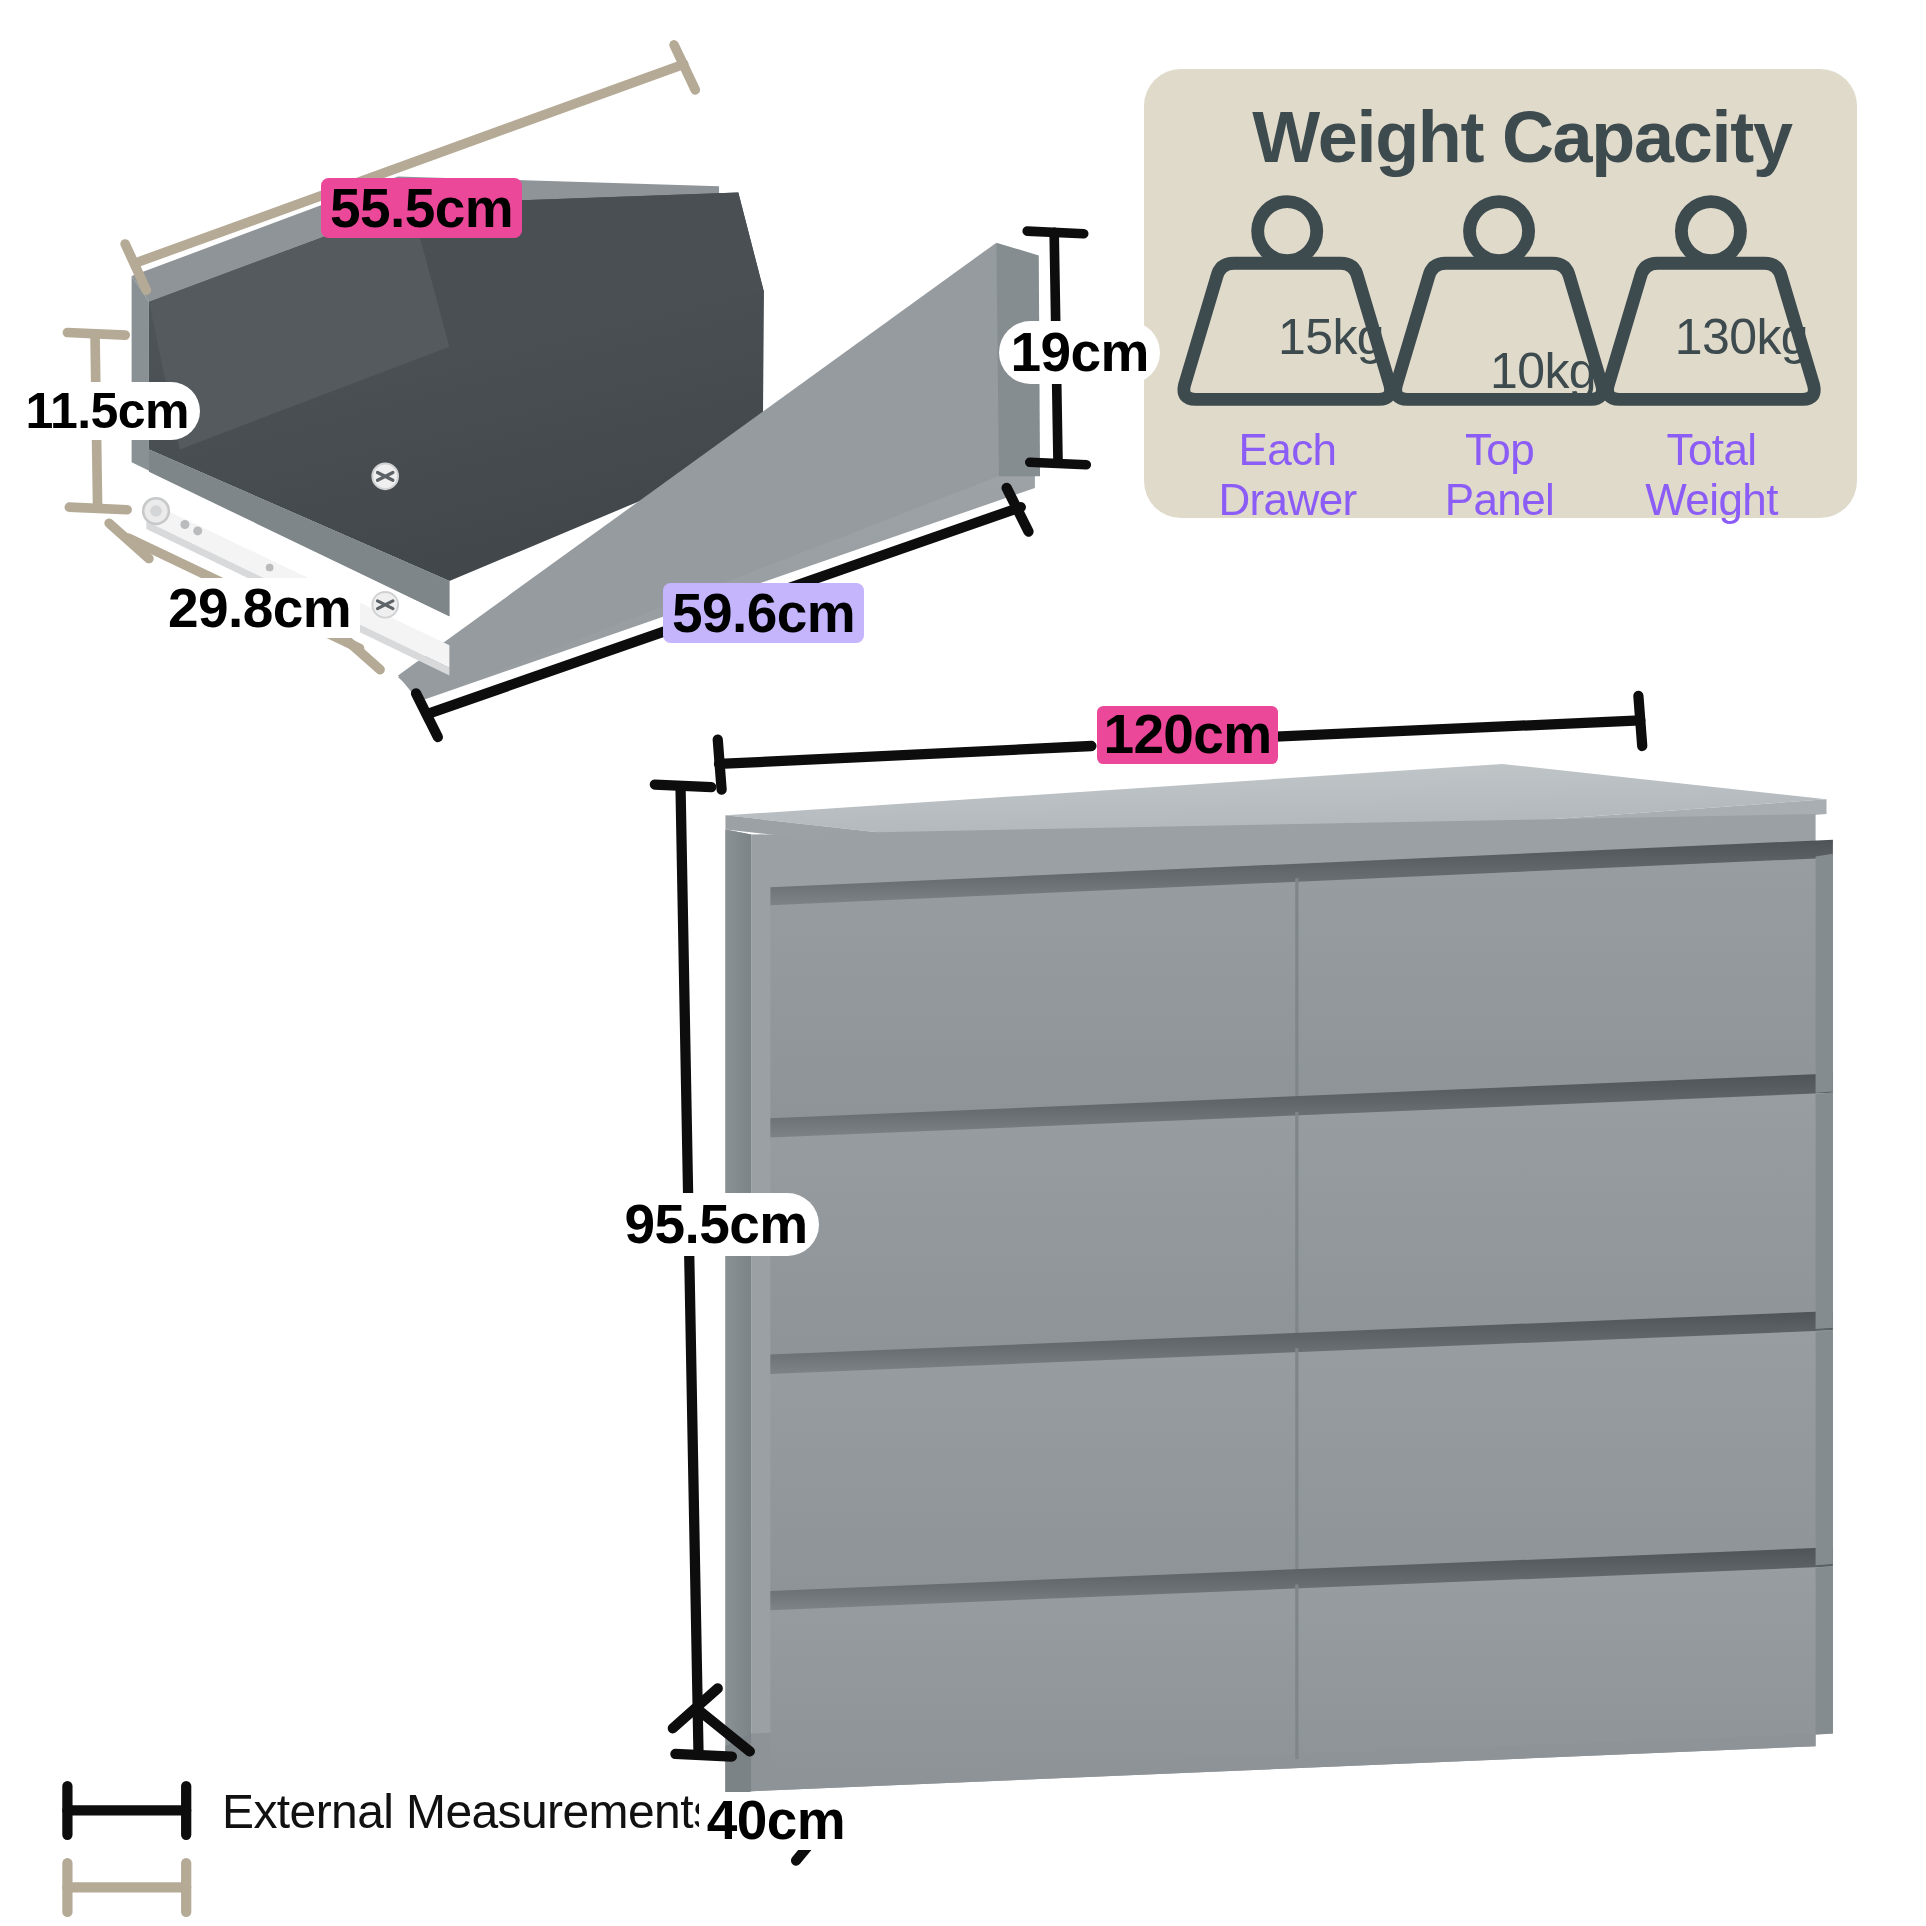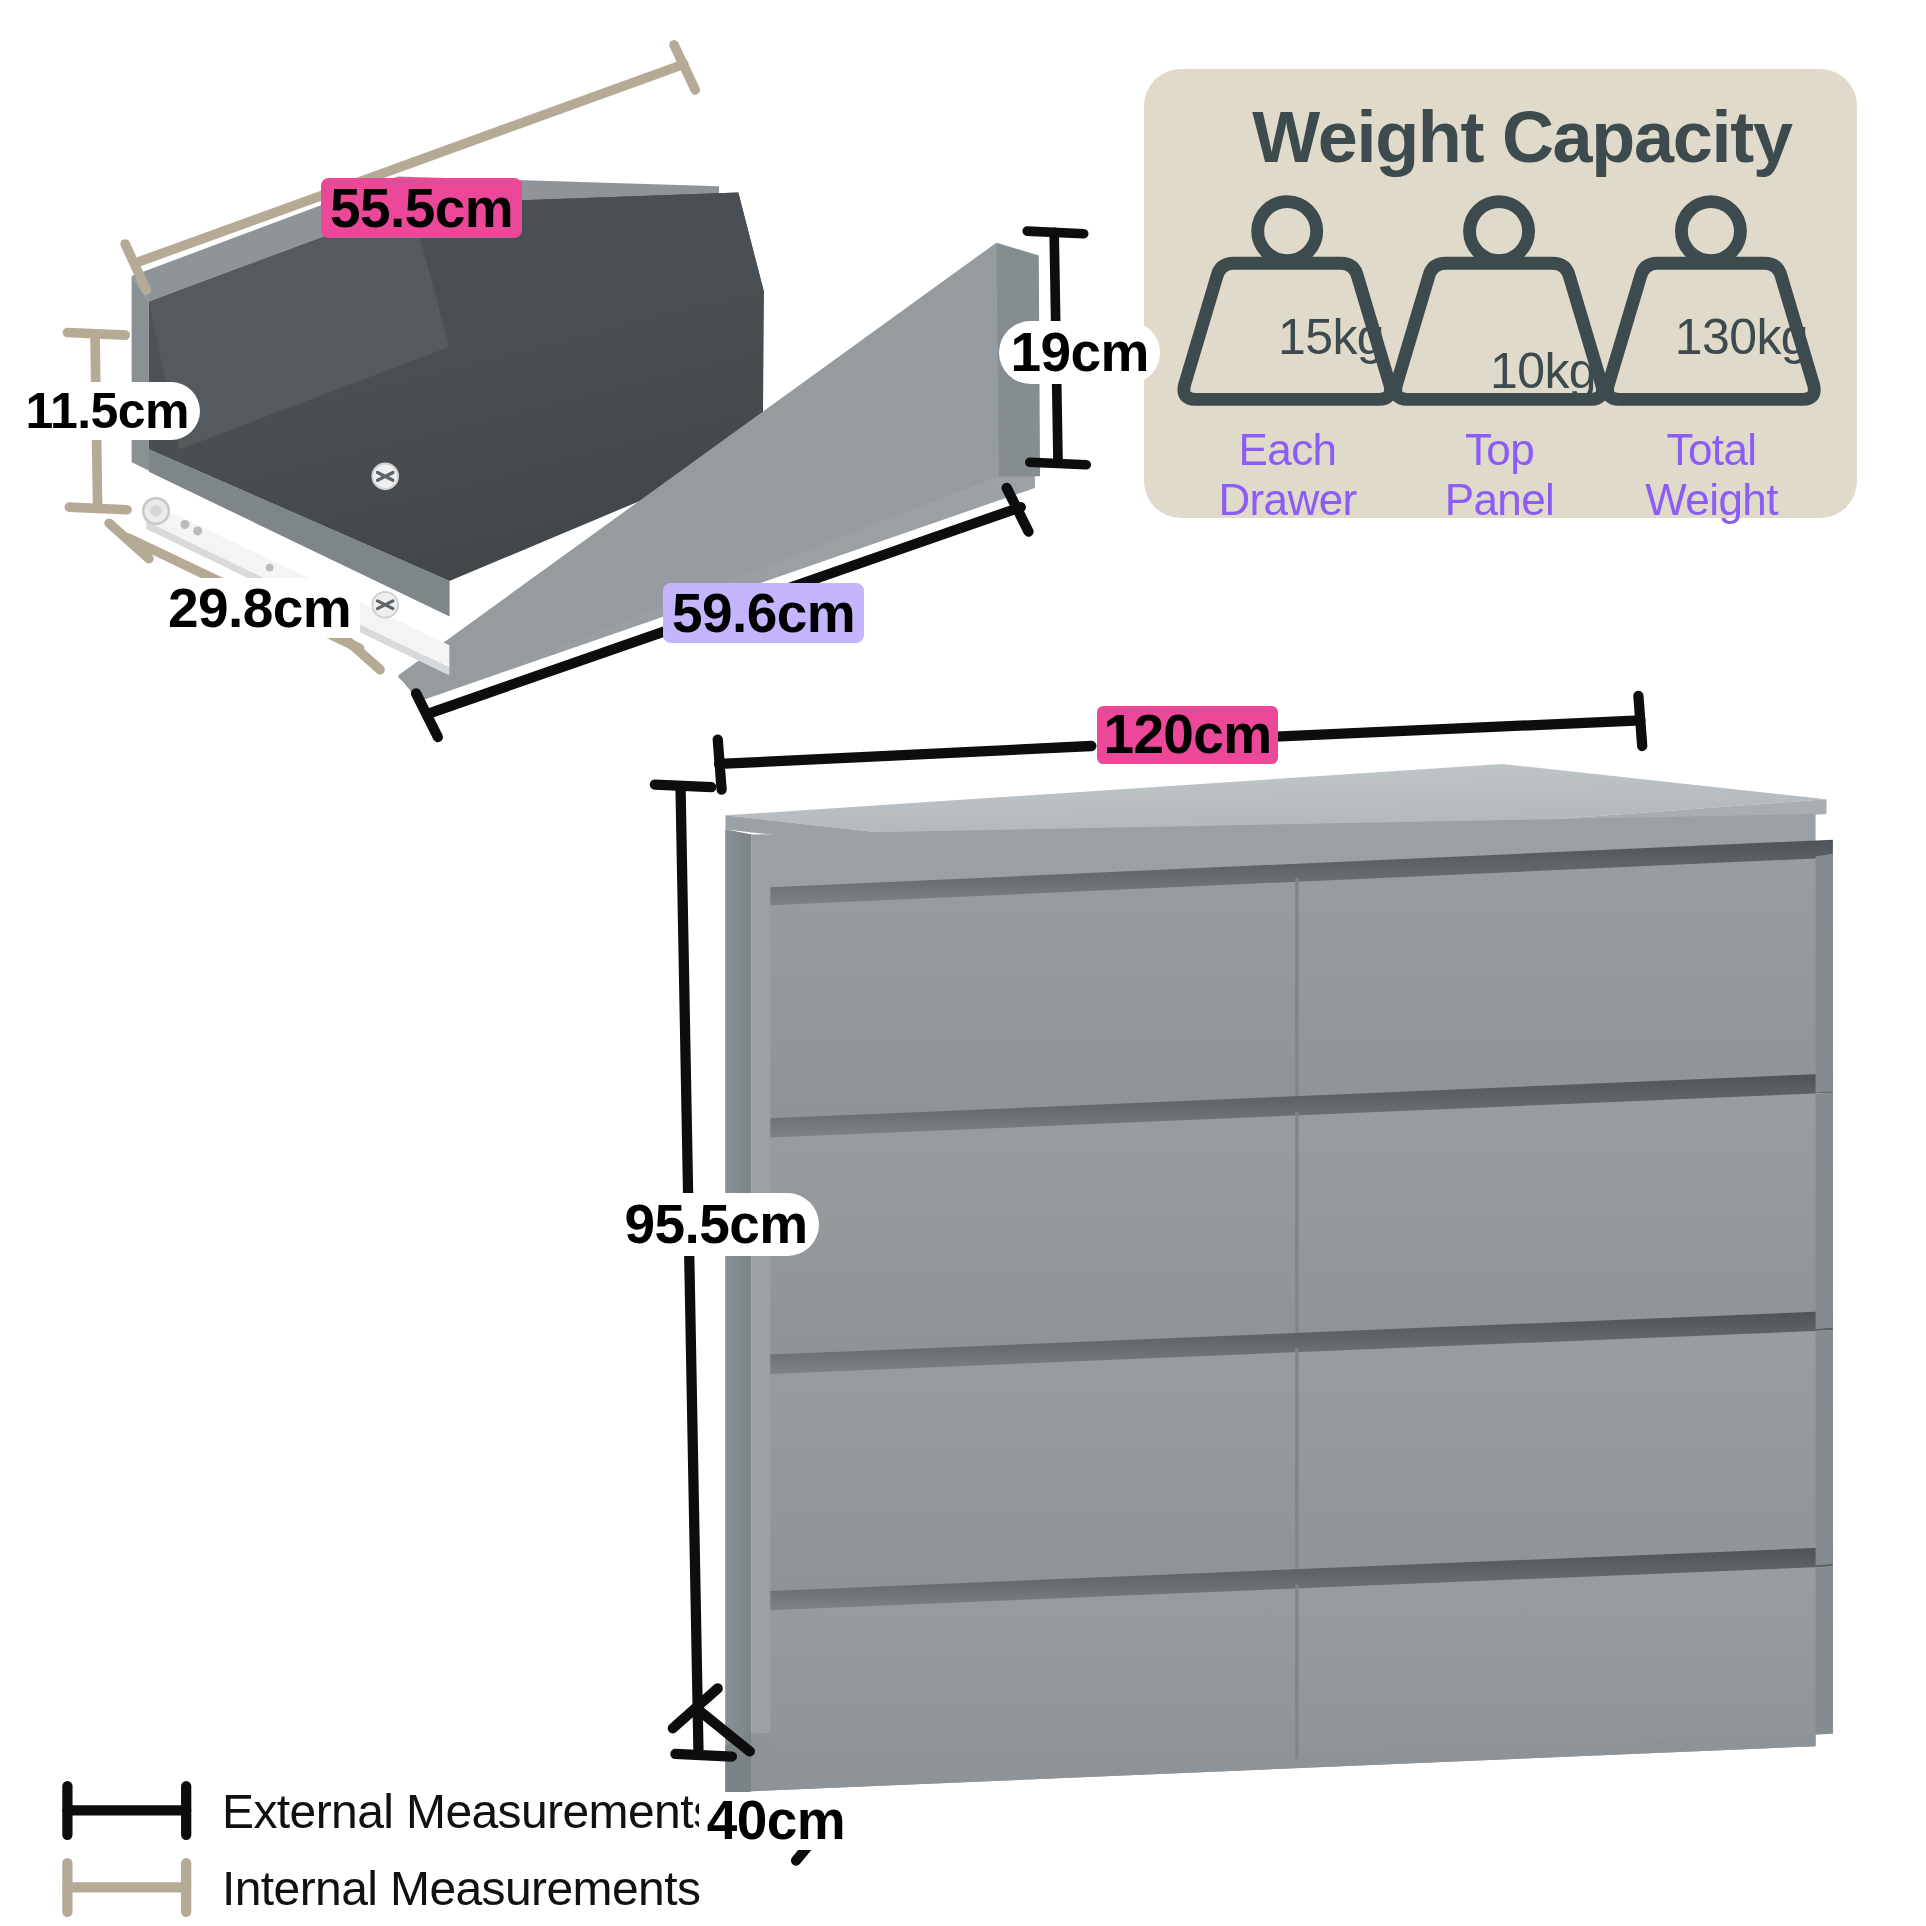--- a/index.html
+++ b/index.html
@@ -269,19 +269,16 @@
 
   <div class="dim pill" style="left:613px;top:1193px;font-size:55px;z-index:3;">95.5cm</div>
 
   <div class="dim" style="left:699px;top:1760px;font-size:55px;z-index:3;
               background:#fff;padding:1.3px 7.7px;border-radius:6.4px;margin-top:32px;">40cm</div>
 
   <div class="legend" style="left:0;top:0;width:1926px;height:1926px;">
     <div class="lrow" style="left:222px;top:1784px;">
       <span class="ltext" style="font-size:48px;">External Measurements</span>
     </div>
-    <div class="lrow" style="left:222px;top:1861px;">
-      <span class="ltext" style="font-size:48px;">Internal Measurements</span>
-    </div>
   </div>
 
 </div>
 
 
 </body></html>

